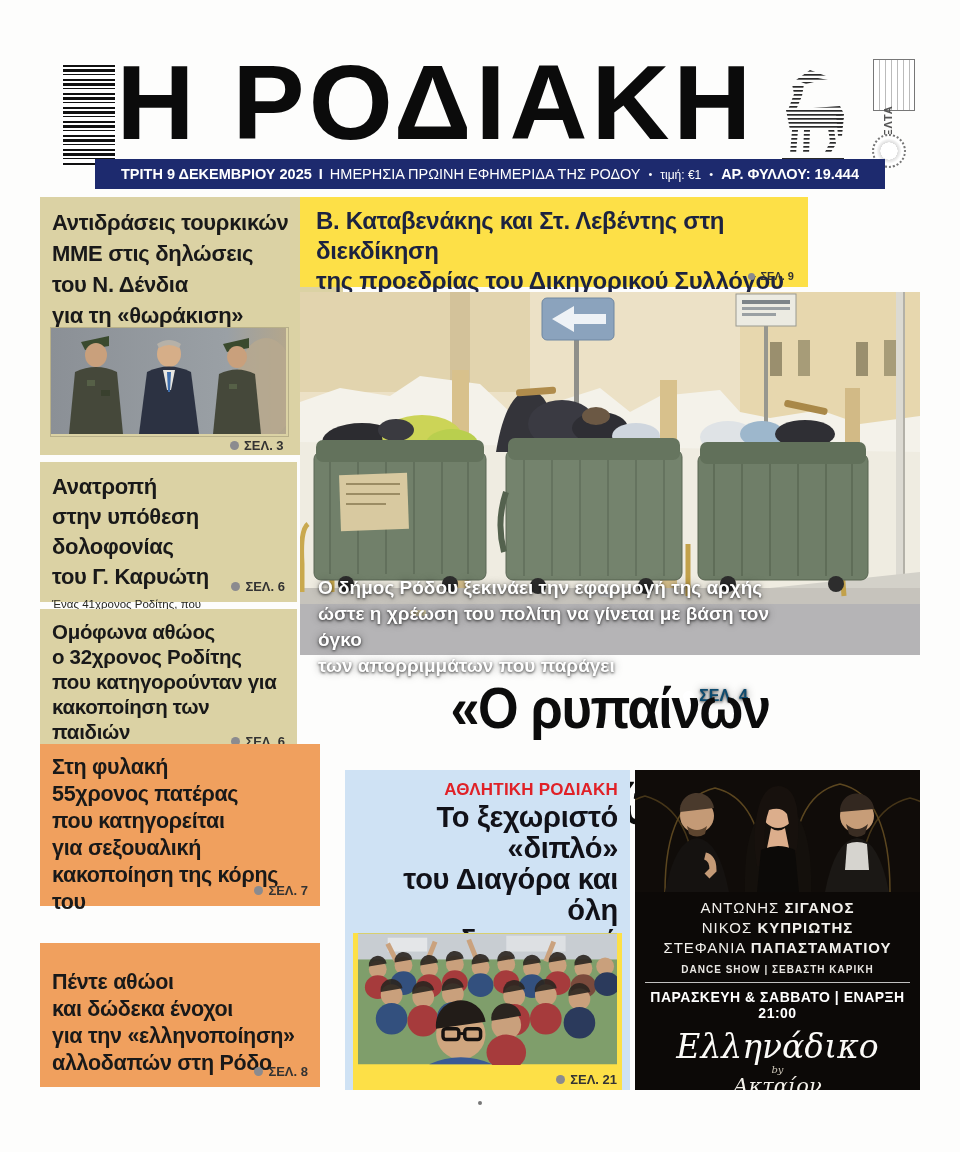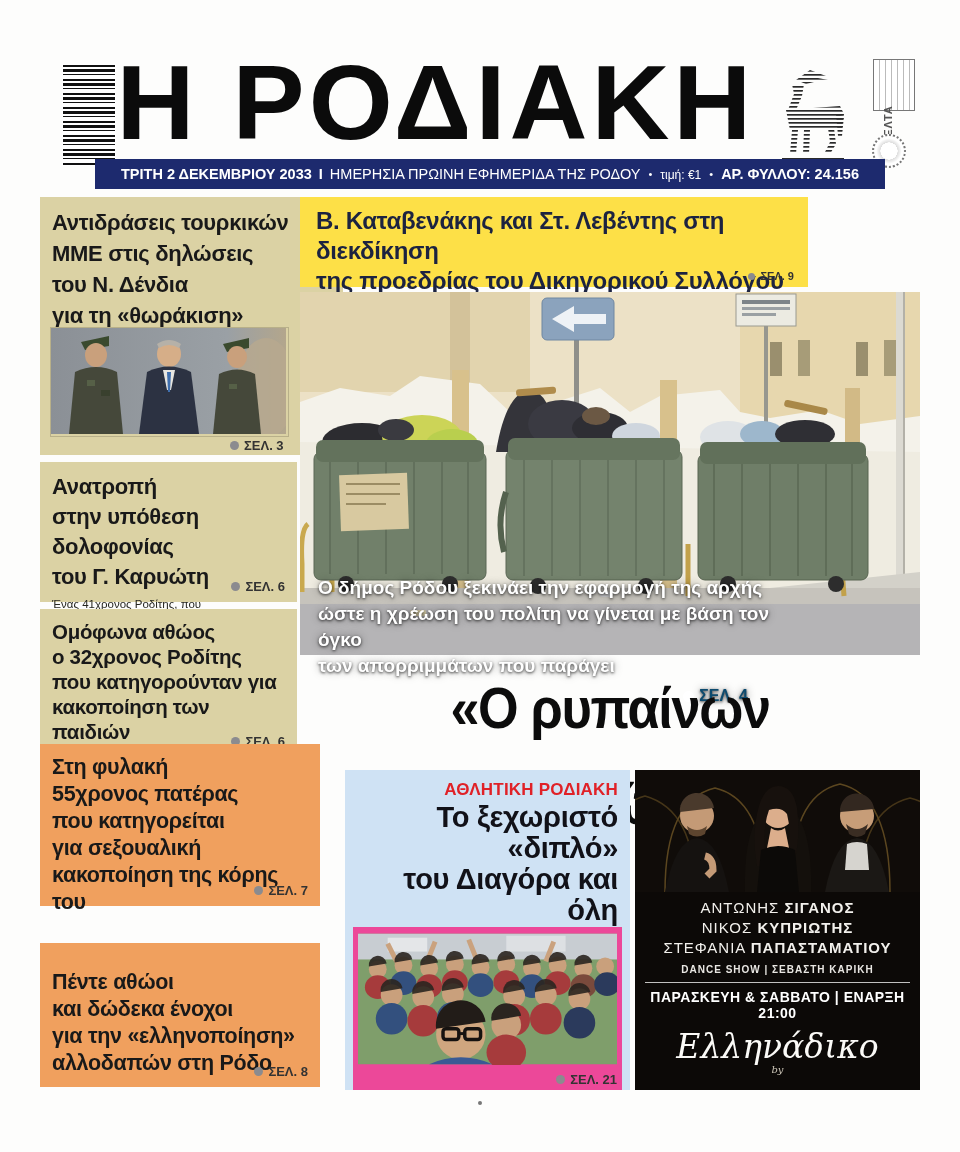--- a/index.html
+++ b/index.html
@@ -53,21 +53,21 @@
   .caption .pref{color:#0c4a6e;margin-top:4px;}
   .caption .pref .dot{background:#fff;width:11px;height:11px;}
   .caption .prefrow{text-align:right;padding-right:40px;}
   .bigheadline{left:300px;top:660px;width:620px;height:96px;line-height:96px;text-align:center;
     font-size:58px;font-weight:bold;color:#0c0c0c;letter-spacing:-1.5px;transform:scaleX(.9);transform-origin:center;}
 
   
   .sports{left:345px;top:770px;width:285px;height:320px;background:#cfe2f4;box-sizing:border-box;padding:10px 12px 0 12px;}
   .sports-label{color:#e02127;font-weight:bold;font-size:17px;text-align:right;letter-spacing:.2px;}
   .sports-hl{font-weight:bold;font-size:29px;line-height:31px;color:#111118;text-align:right;margin-top:2px;letter-spacing:-.3px;}
-  .sports-frame{position:absolute;left:8px;right:8px;bottom:0;background:#ec4899;padding:6px 5px 3px 5px;box-sizing:border-box;}
+  .sports-frame{position:absolute;left:8px;right:8px;bottom:0;background:#fde047;padding:0 5px 3px 5px;box-sizing:border-box;}
   .sports-frame .pref{display:flex;justify-content:flex-end;margin-top:3px;}
 
   
   .ad{left:635px;top:770px;width:285px;height:320px;background:#0c0907;color:#fff;box-sizing:border-box;overflow:hidden;}
   .ad-names{text-align:center;font-size:15px;line-height:20px;letter-spacing:1px;margin-top:2px;color:#f2f0ec;}
   .ad-names .ln{font-weight:normal;}
   .ad-names .b{font-weight:bold;}
   .ad-show{text-align:center;font-size:10px;font-weight:bold;letter-spacing:1px;margin-top:6px;color:#e8e6e2;}
   .ad-sched{text-align:center;font-size:14px;font-weight:bold;letter-spacing:.5px;margin-top:7px;padding-top:6px;
     border-top:1px solid rgba(255,255,255,.75);margin-left:10px;margin-right:10px;color:#fff;}
@@ -106,21 +106,21 @@
 
       <rect x="16" y="90" width="62" height="4" fill="url(#hstripe)"></rect>
     </svg>
   </div>
 
   <div class="abs stamp-table"></div>
   <div class="abs stamp-elta">ΕΛΤΑ</div>
   <div class="abs stamp-circle"></div>
 
   <div class="abs datebar">
-    <span class="b">ΤΡΙΤΗ 2 ΔΕΚΕΜΒΡΙΟΥ 2033</span><span class="sep">Ι</span><span>ΗΜΕΡΗΣΙΑ ΠΡΩΙΝΗ ΕΦΗΜΕΡΙΔΑ ΤΗΣ ΡΟΔΟΥ</span><span class="dotsep">•</span><span class="price">τιμή: €1</span><span class="dotsep">•</span><span class="b">ΑΡ. ΦΥΛΛΟΥ: 24.156</span>
+    <span class="b">ΤΡΙΤΗ 9 ΔΕΚΕΜΒΡΙΟΥ 2025</span><span class="sep">Ι</span><span>ΗΜΕΡΗΣΙΑ ΠΡΩΙΝΗ ΕΦΗΜΕΡΙΔΑ ΤΗΣ ΡΟΔΟΥ</span><span class="dotsep">•</span><span class="price">τιμή: €1</span><span class="dotsep">•</span><span class="b">ΑΡ. ΦΥΛΛΟΥ: 19.444</span>
   </div>
 
   <div class="abs box beige a1">
     <div class="hl preline">Αντιδράσεις τουρκικών
 ΜΜΕ στις δηλώσεις
 του Ν. Δένδια
 για τη «θωράκιση»
 του Αιγαίου</div>
   </div>
   <div class="abs a1photo">
@@ -437,18 +437,19 @@
     </svg>
     <div class="ad-names">
       <div class="ln"><span>ΑΝΤΩΝΗΣ </span><span class="b">ΣΙΓΑΝΟΣ</span></div>
       <div class="ln"><span>ΝΙΚΟΣ </span><span class="b">ΚΥΠΡΙΩΤΗΣ</span></div>
       <div class="ln"><span>ΣΤΕΦΑΝΙΑ </span><span class="b">ΠΑΠΑΣΤΑΜΑΤΙΟΥ</span></div>
     </div>
     <div class="ad-show">DANCE SHOW  |  ΣΕΒΑΣΤΗ ΚΑΡΙΚΗ</div>
     <div class="ad-sched">ΠΑΡΑΣΚΕΥΗ &amp; ΣΑΒΒΑΤΟ  |  ΕΝΑΡΞΗ 21:00</div>
     <div class="ad-venue">Ελληνάδικο</div>
     <div class="ad-by">by</div>
+    <div class="ad-club">Ακταίον</div>
     
     
   </div>
 
   <div class="abs bottomdot"></div>
 </div>
 
 </body></html>

